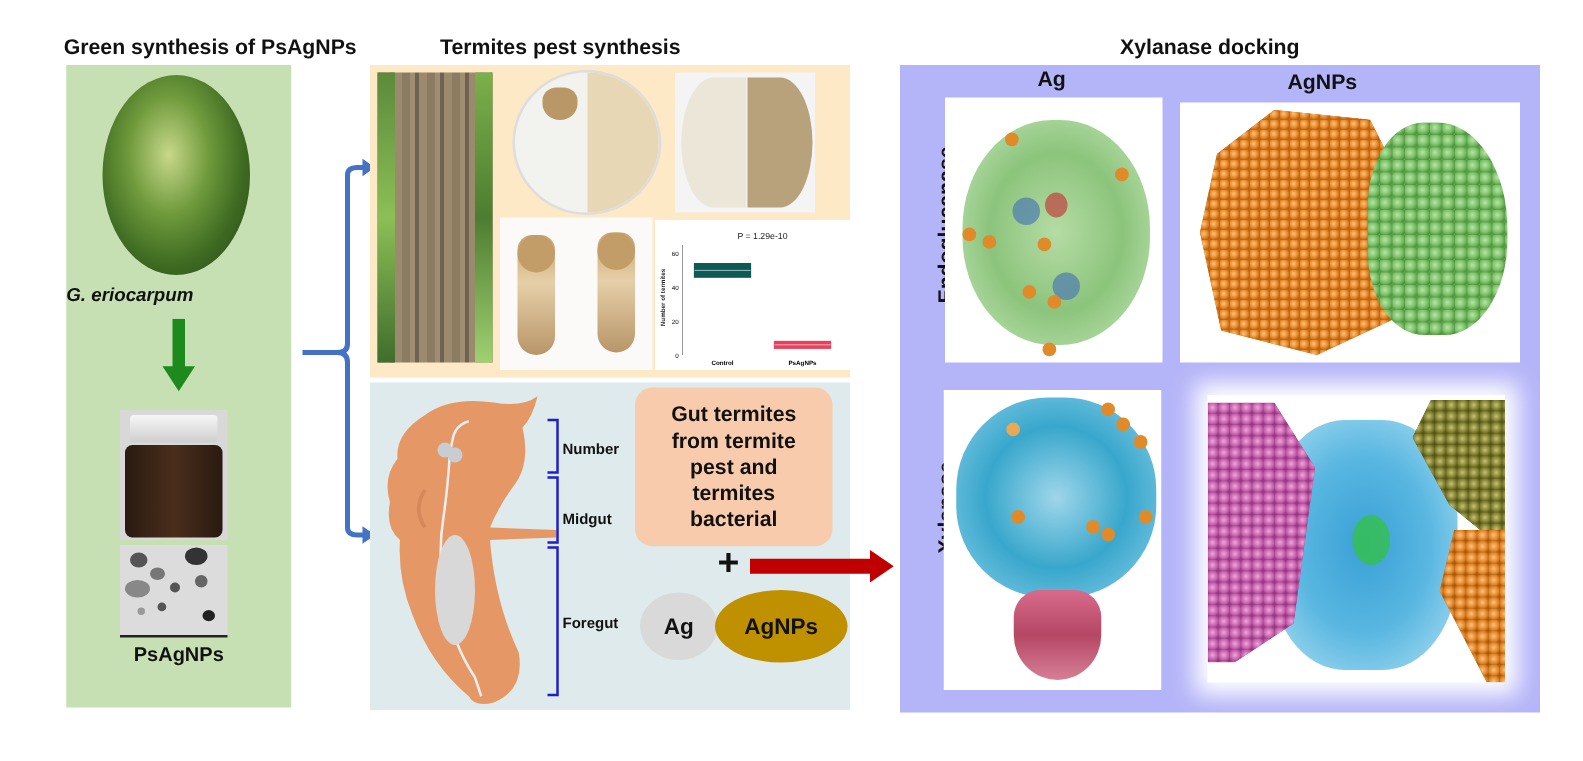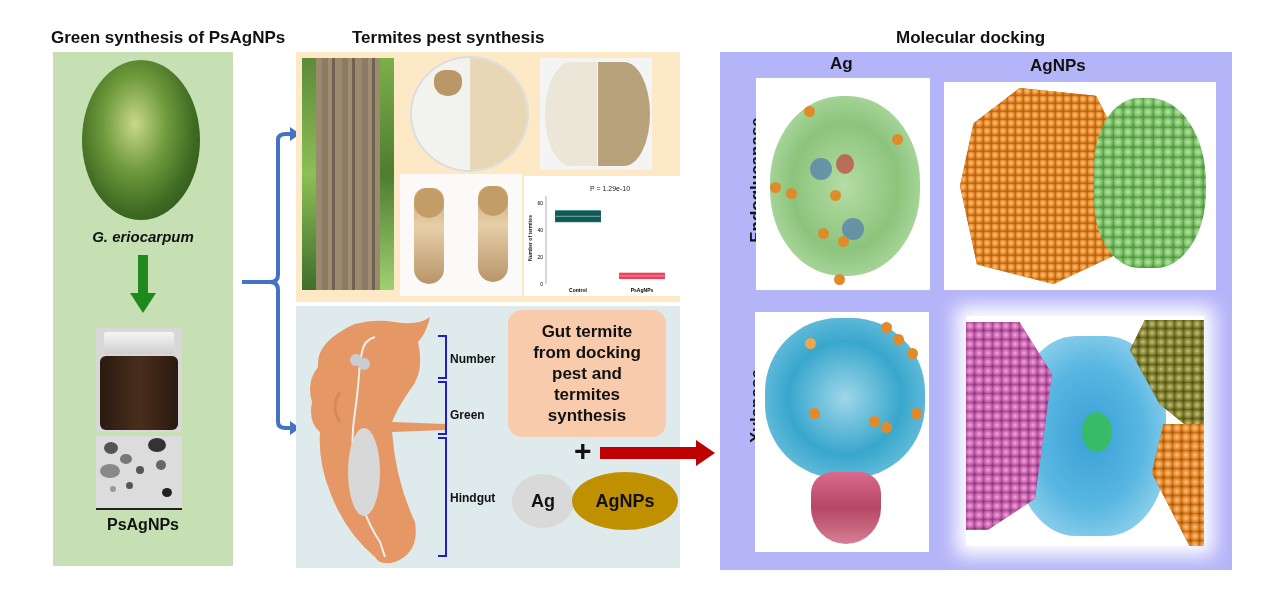--- a/index.html
+++ b/index.html
@@ -3,21 +3,21 @@
 <meta charset="utf-8">
 <style>
   html,body{margin:0;padding:0;background:#ffffff;}
   body{width:1266px;height:609px;position:relative;overflow:hidden;font-family:"Liberation Sans",sans-serif;}
   .abs{position:absolute;}
   .title{font-weight:bold;font-size:17px;color:#111;white-space:nowrap;text-align:center;}
   
   #left-panel{left:53px;top:52px;width:180px;height:514px;background:#c6e0b4;}
   #tree{left:82px;top:60px;width:118px;height:160px;border-radius:50%;
         background:radial-gradient(ellipse at 45% 40%,#c8d88a 0%,#6f9a3c 35%,#3e6a22 65%,#2c4f1a 90%,#c6e0b4 100%);}
-  #tree-label{left:53px;top:228px;width:180px;text-align:center;font-style:italic;font-weight:bold;font-size:15px;color:#111;}
+  #tree-label{left:53px;top:228px;width:180px;text-align:left;font-style:italic;font-weight:bold;font-size:15px;color:#111;}
   #green-arrow{left:128px;top:255px;width:30px;height:60px;}
   #jar{left:96px;top:328px;width:86px;height:104px;background:#d8d8d8;}
   #jar-cap{left:104px;top:332px;width:70px;height:22px;background:linear-gradient(#f6f6f6,#cfcfcf);border-radius:3px;}
   #jar-body{left:100px;top:356px;width:78px;height:74px;background:linear-gradient(90deg,#2a1a10,#4a2e1c 50%,#2a1a10);border-radius:6px;}
   #tem{left:96px;top:436px;width:86px;height:72px;background:#dcdcdc;border-bottom:2px solid #222;overflow:hidden;}
   #tem .p{position:absolute;border-radius:50%;background:#555;}
   #np-label{left:53px;top:516px;width:180px;text-align:center;font-weight:bold;font-size:16px;color:#111;}
   
   #brace{left:240px;top:120px;width:60px;height:320px;}
   
@@ -139,41 +139,41 @@
     <circle cx="64" cy="52" r="6" fill="#c8cdd1"></circle>
   <ellipse cx="64" cy="160" rx="16" ry="44" fill="#d8d8d8"></ellipse>
   <path d="M40,110 Q30,95 40,80" stroke="#d7885a" stroke-width="3" fill="none"></path>
 </svg>
 <svg class="abs" style="left:436px;top:334px;width:16px;height:226px;" viewBox="0 0 16 226">
   <path d="M2,2 L10,2 L10,44 L2,44" stroke="#1f1fc8" stroke-width="2" fill="none"></path>
   <path d="M2,48 L10,48 L10,100 L2,100" stroke="#1f1fc8" stroke-width="2" fill="none"></path>
   <path d="M2,104 L10,104 L10,222 L2,222" stroke="#1f1fc8" stroke-width="2" fill="none"></path>
 </svg>
 <div class="abs gut-label" style="left:450px;top:352px;">Number</div>
-<div class="abs gut-label" style="left:450px;top:408px;">Green</div>
-<div class="abs gut-label" style="left:450px;top:491px;">Hindgut</div>
+<div class="abs gut-label" style="left:450px;top:408px;">Midgut</div>
+<div class="abs gut-label" style="left:450px;top:491px;">Foregut</div>
 
 <div class="abs" id="enzyme-box">
   <div>
-    <div>Gut termite</div>
-    <div>from docking</div>
+    <div>Gut termites</div>
+    <div>from termite</div>
     <div>pest and</div>
     <div>termites</div>
-    <div>synthesis</div>
+    <div>bacterial</div>
   </div>
 </div>
 <div class="abs" id="plus">+</div>
 <svg class="abs" id="red-arrow" viewBox="0 0 115 26">
   <rect x="0" y="7" width="98" height="12" fill="#c00000"></rect>
   <polygon points="96,0 115,13 96,26" fill="#c00000"></polygon>
 </svg>
 <div class="abs" id="ag-circle">Ag</div>
 <div class="abs" id="agnps-ellipse">AgNPs</div>
 
-<div class="abs title" style="left:896px;top:28px;">Molecular docking</div>
+<div class="abs title" style="left:896px;top:28px;">Xylanase docking</div>
 <div class="abs" id="right-panel"></div>
 <div class="col-title" style="left:830px;top:54px;">Ag</div>
 <div class="col-title" style="left:1030px;top:56px;">AgNPs</div>
 <div class="row-title" style="left:692px;top:170px;width:130px;text-align:center;">Endoglucanase</div>
 <div class="row-title" style="left:712px;top:396px;width:90px;text-align:center;">Xylanase</div>
 
 <div class="mol" style="left:756px;top:78px;width:174px;height:212px;">
   <div style="position:absolute;left:14px;top:18px;width:150px;height:180px;border-radius:48%;background:radial-gradient(ellipse,#b5dca5 0%,#8cc47c 50%,#a9d69b 75%,#ffffff 100%);"></div>
   <div class="ball" style="left:54px;top:80px;width:22px;height:22px;background:#4e7ab0;opacity:.7;"></div>
   <div class="ball" style="left:80px;top:76px;width:18px;height:20px;background:#c04040;opacity:.7;"></div>

